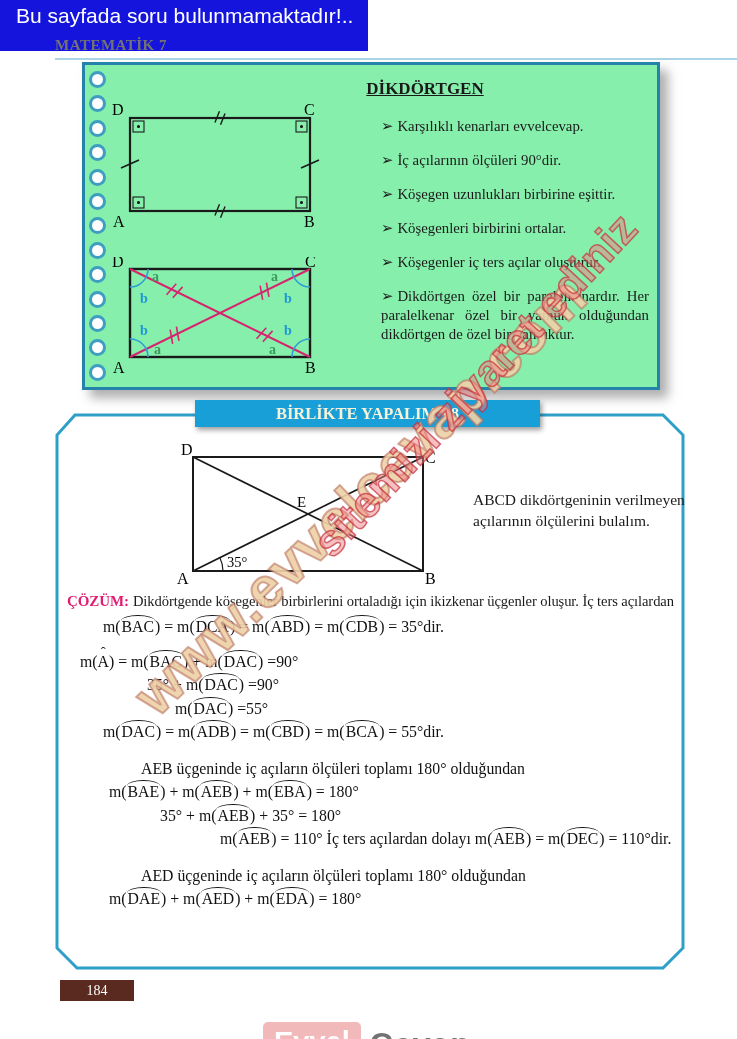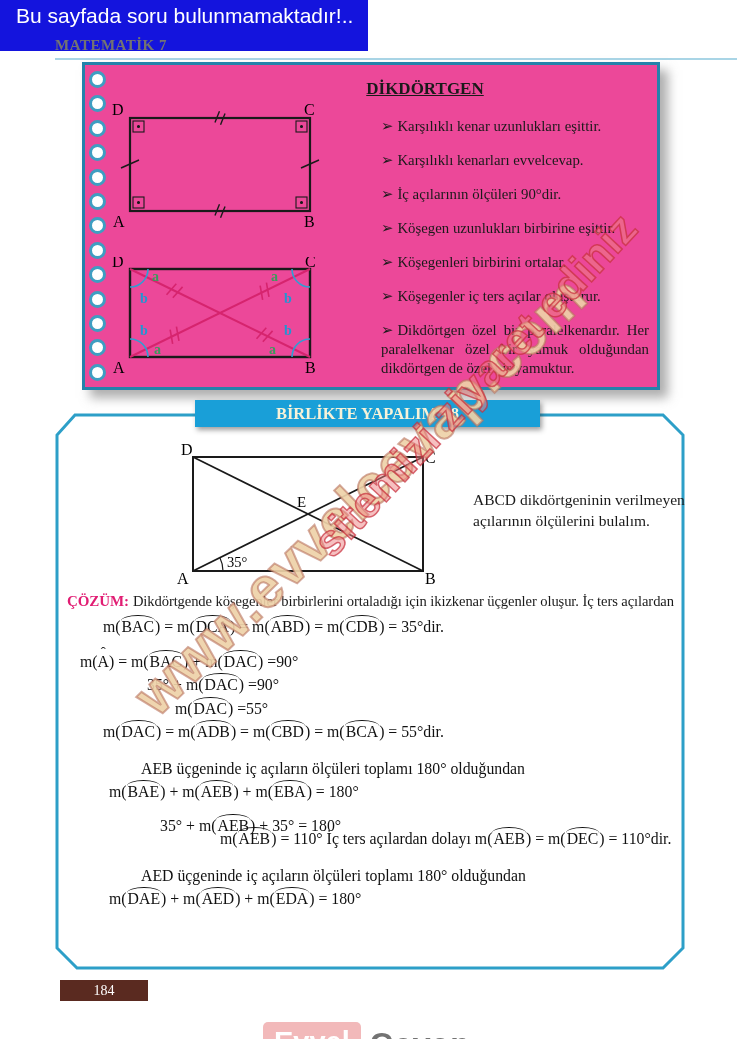--- a/index.html
+++ b/index.html
@@ -10,21 +10,21 @@
   .top-banner{position:absolute;left:0;top:0;width:368px;height:51px;background:#1414dd;
               color:#fff;font-family:"Liberation Sans",sans-serif;font-size:21px;
               line-height:32px;padding-left:16px;box-sizing:border-box;}
 
   
   .header-title{position:absolute;left:55px;top:37px;color:#737373;font-weight:bold;
                 font-size:15px;letter-spacing:.5px;}
   .header-rule{position:absolute;left:55px;top:58px;width:682px;height:2px;background:#a9d5e6;}
 
   
-  .info-box{position:absolute;left:82px;top:62px;width:578px;height:328px;background:#ec4899;
+  .info-box{position:absolute;left:82px;top:62px;width:578px;height:328px;background:#86efac;
             border:3px solid #2482ab;box-sizing:border-box;
             box-shadow:8px 8px 10px rgba(110,110,110,.55);}
   .holes{position:absolute;left:4px;top:6px;height:310px;display:flex;flex-direction:column;
          justify-content:space-between;}
   .hole{width:17px;height:17px;border-radius:50%;background:#fff;border:3px solid #3e9ec2;
         box-sizing:border-box;}
   .info-title{position:absolute;left:150px;top:14px;width:380px;text-align:center;
               font-size:17px;font-weight:bold;text-decoration:underline;}
   .diagram1{position:absolute;left:23px;top:36px;}
   .diagram2{position:absolute;left:23px;top:192px;}
@@ -44,21 +44,21 @@
   .solution-outline{position:absolute;left:0;top:0;}
   .diagram3{position:absolute;left:108px;top:28px;}
   .problem-text{position:absolute;left:398px;top:76px;width:235px;font-size:15.5px;line-height:1.38;margin-left:20px;}
   .cozum{position:absolute;left:12px;top:180px;width:614px;font-size:14.6px;white-space:nowrap;
          letter-spacing:-0.1px;}
   .cozum-label{color:#e11d73;font-weight:bold;font-size:15px;margin-right:4px;}
 
   .fl{position:absolute;font-size:15.8px;white-space:nowrap;color:#111;}
   .l1{left:48px;top:205px}.l2{left:25px;top:240px}.l3{left:92px;top:263px}
   .l4{left:120px;top:287px}.l5{left:48px;top:310px}.l6{left:86px;top:347px}
-  .l7{left:54px;top:370px}.l8{left:105px;top:404px}.l9{left:165px;top:417px}
+  .l7{left:54px;top:370px}.l8{left:105px;top:394px}.l9{left:165px;top:417px}
   .l10{left:86px;top:454px}.l11{left:54px;top:477px}.l12{left:105px;top:501px}
   .l13{left:165px;top:524px}
 
   
   .arc{position:relative;display:inline-block;padding:0 1px;}
   .arc::before{content:"";position:absolute;left:0;right:0;top:-3px;height:5px;
                border-top:1.4px solid #111;border-radius:50% 50% 0 0/100% 100% 0 0;}
   .hat{position:relative;display:inline-block;}
   .hat::before{content:"ˆ";position:absolute;top:-0.62em;left:50%;transform:translateX(-50%);
                font-size:0.95em;}
@@ -69,21 +69,21 @@
        text-align:center;color:rgba(238,209,168,0.92);
        -webkit-text-stroke:2px rgba(185,115,95,0.6);letter-spacing:1px;white-space:nowrap;
        z-index:40;pointer-events:none;}
   .wm2{position:absolute;left:150px;top:360px;width:650px;transform:rotate(-47deg);
        font-family:"Liberation Sans",sans-serif;font-weight:bold;font-size:44px;
        text-align:center;color:rgba(238,130,130,0.5);
        -webkit-text-stroke:1.5px rgba(200,45,60,0.7);white-space:nowrap;
        z-index:41;pointer-events:none;}
 
   
-  .page-badge{position:absolute;left:60px;top:980px;width:88px;height:21px;background:#5a2a20;
+  .page-badge{position:absolute;left:60px;top:980px;width:74px;height:21px;background:#5a2a20;
               color:#fff;font-size:14px;text-align:center;line-height:21px;}
   .logo{position:absolute;left:263px;top:981px;display:flex;align-items:center;gap:9px;
         font-family:"Liberation Sans",sans-serif;font-weight:bold;margin-top:41px;}
   .logo-evvel{position:relative;background:#f2b9ba;color:#fff;font-size:29px;
               padding:4px 11px 8px 11px;border-radius:5px;}
   .logo-evvel::after{content:"";position:absolute;left:30px;bottom:-14px;width:0;height:0;
                      border-top:15px solid #f2b9ba;border-right:17px solid transparent;}
   .logo-cevap{color:#737373;font-size:32px;letter-spacing:1px;}
 
   svg text{font-family:"Liberation Serif",serif;}
@@ -187,21 +187,20 @@
         <text x="176" y="78" fill="#2196d3">b</text>
         <text x="161" y="97" fill="#3a9b5c">a</text>
       </g>
       <text x="4" y="10" font-size="16">D</text>
       <text x="197" y="10" font-size="16">C</text>
       <text x="5" y="116" font-size="16">A</text>
       <text x="197" y="116" font-size="16">B</text>
     </svg>
 
     <div class="bullets">
-      <div class="bullet"><span class="bm">➢</span><span>Karşılıklı kenar uzunlukları eşittir.</span></div>
       <div class="bullet"><span class="bm">➢</span><span>Karşılıklı kenarları evvelcevap.</span></div>
       <div class="bullet"><span class="bm">➢</span><span>İç açılarının ölçüleri 90°dir.</span></div>
       <div class="bullet"><span class="bm">➢</span><span>Köşegen uzunlukları birbirine eşittir.</span></div>
       <div class="bullet"><span class="bm">➢</span><span>Köşegenleri birbirini ortalar.</span></div>
       <div class="bullet"><span class="bm">➢</span><span>Köşegenler iç ters açılar oluşturur.</span></div>
       <div class="bullet wrap"><span class="bm">➢</span><span>Dikdörtgen özel bir paralelkenardır. Her paralelkenar özel bir yamuk olduğundan dikdörtgen de özel bir yamuktur.</span></div>
     </div>
   </div>
 
   <div class="activity-banner">BİRLİKTE YAPALIM - 8</div>

